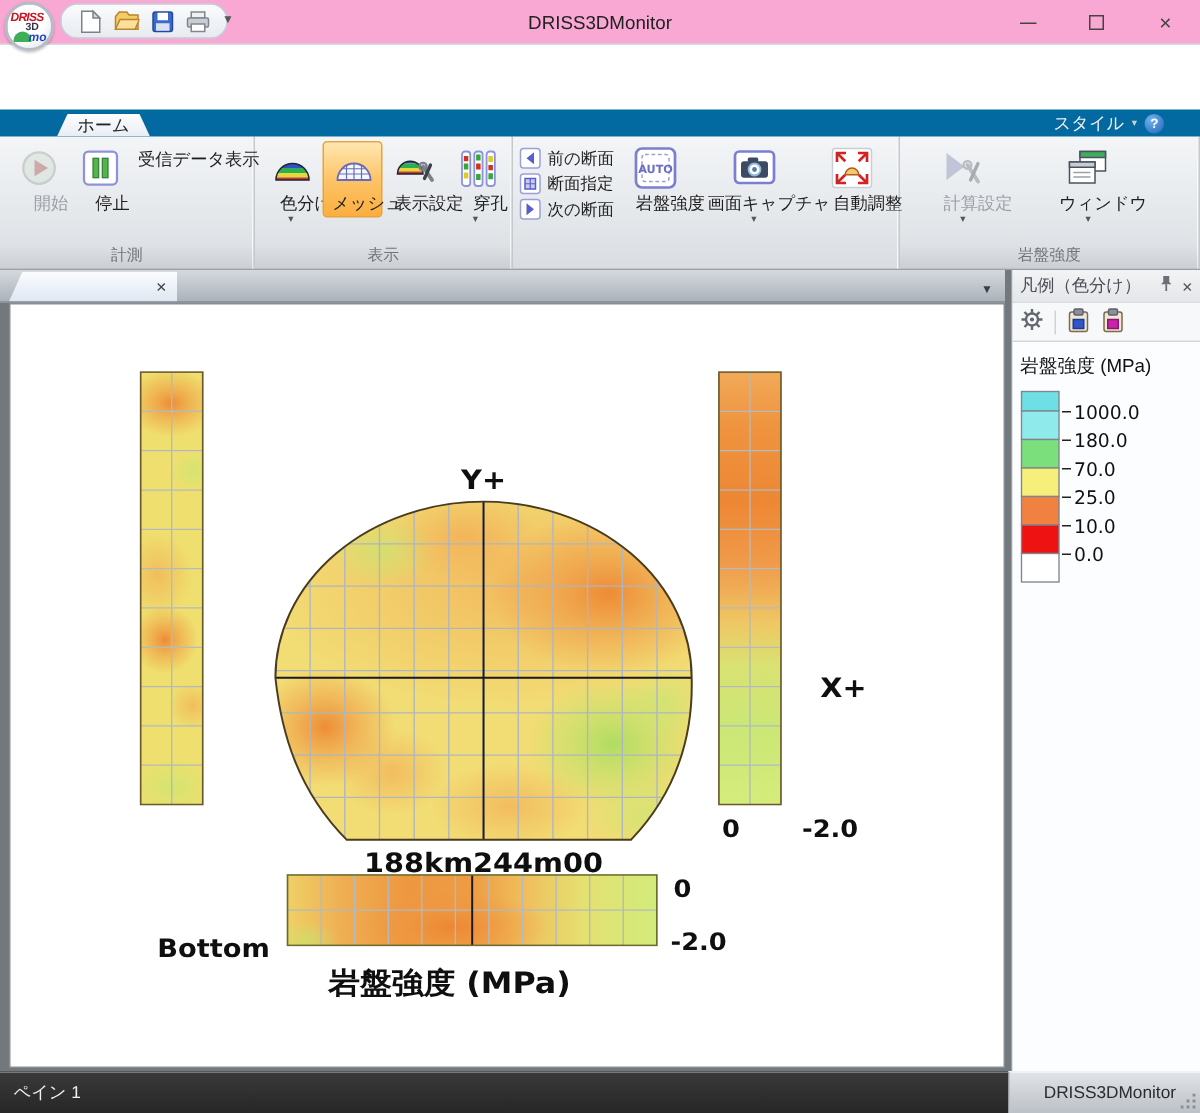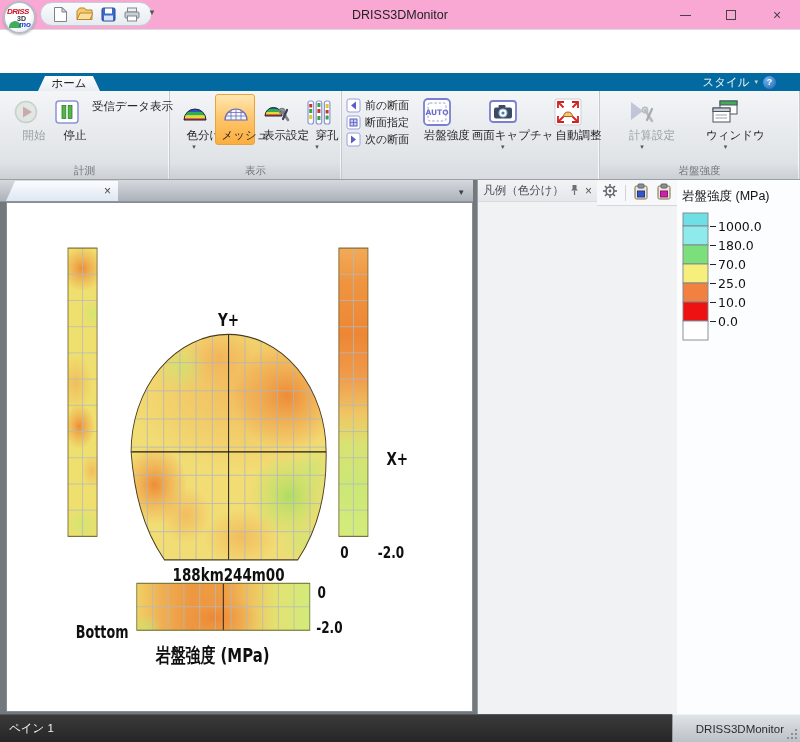--- a/index.html
+++ b/index.html
@@ -69,21 +69,21 @@
   .doc-tab { margin-left:6px; width:112px; height:20px; background:linear-gradient(#fbfcfe,#dfe7f2);
     clip-path:polygon(9px 0, 100% 0, 100% 100%, 0 100%);
     display:flex; align-items:center; justify-content:flex-end; padding:0 7px; font-size:11px; color:#333; }
   .doc-tab .close-x { font-size:12px; color:#444; line-height:12px; }
   .doctab-drop { position:absolute; right:8px; bottom:4px; font-size:8px; color:#3a3f45; }
   .doc-area { flex:1; margin:0 0 2px 6px; background:#ffffff; border:1px solid #878d95; position:relative; min-height:0; }
   .doc-area svg.plot { position:absolute; inset:0; width:100%; height:100%; }
   svg.plot text { font-family:"DejaVu Sans","Liberation Sans",sans-serif; font-weight:bold; fill:#0f0f0f; }
 
   
-  .side-panel { flex:1; background:#f1f2f4; display:flex; flex-direction:row; border-left:1px solid #9aa0a6; min-height:0; }
+  .side-panel { flex:1; background:#f1f2f4; display:flex; flex-direction:column; border-left:1px solid #9aa0a6; min-height:0; }
   .panel-title { height:22px; flex:none; display:flex; align-items:center; padding:0 5px; gap:5px;
     background:linear-gradient(#f2f3f5,#e4e6e9); color:#4a4f56; font-size:11.5px; border-bottom:1px solid #d8dbdf; }
   .panel-title .pt-text { flex:1; white-space:nowrap; overflow:hidden; }
   .panel-title .pt-x { color:#555; font-size:12px; }
   .panel-toolbar { height:26px; flex:none; display:flex; align-items:center; gap:7px; padding:0 5px;
     background:#f7f8f9; border-bottom:1px solid #d3d6da; }
   .ptb-sep { width:1px; height:16px; background:#cfd3d8; }
   .panel-body { flex:1; background:#fcfdfe; padding:6px 2px 0 3px; overflow:hidden; }
   .legend-quantity { font-size:12.5px; color:#111; margin:2px 0 6px 2px; white-space:nowrap; }
   svg.legend text { font-family:"DejaVu Sans","Liberation Sans",sans-serif; font-size:12.5px; fill:#111; }

